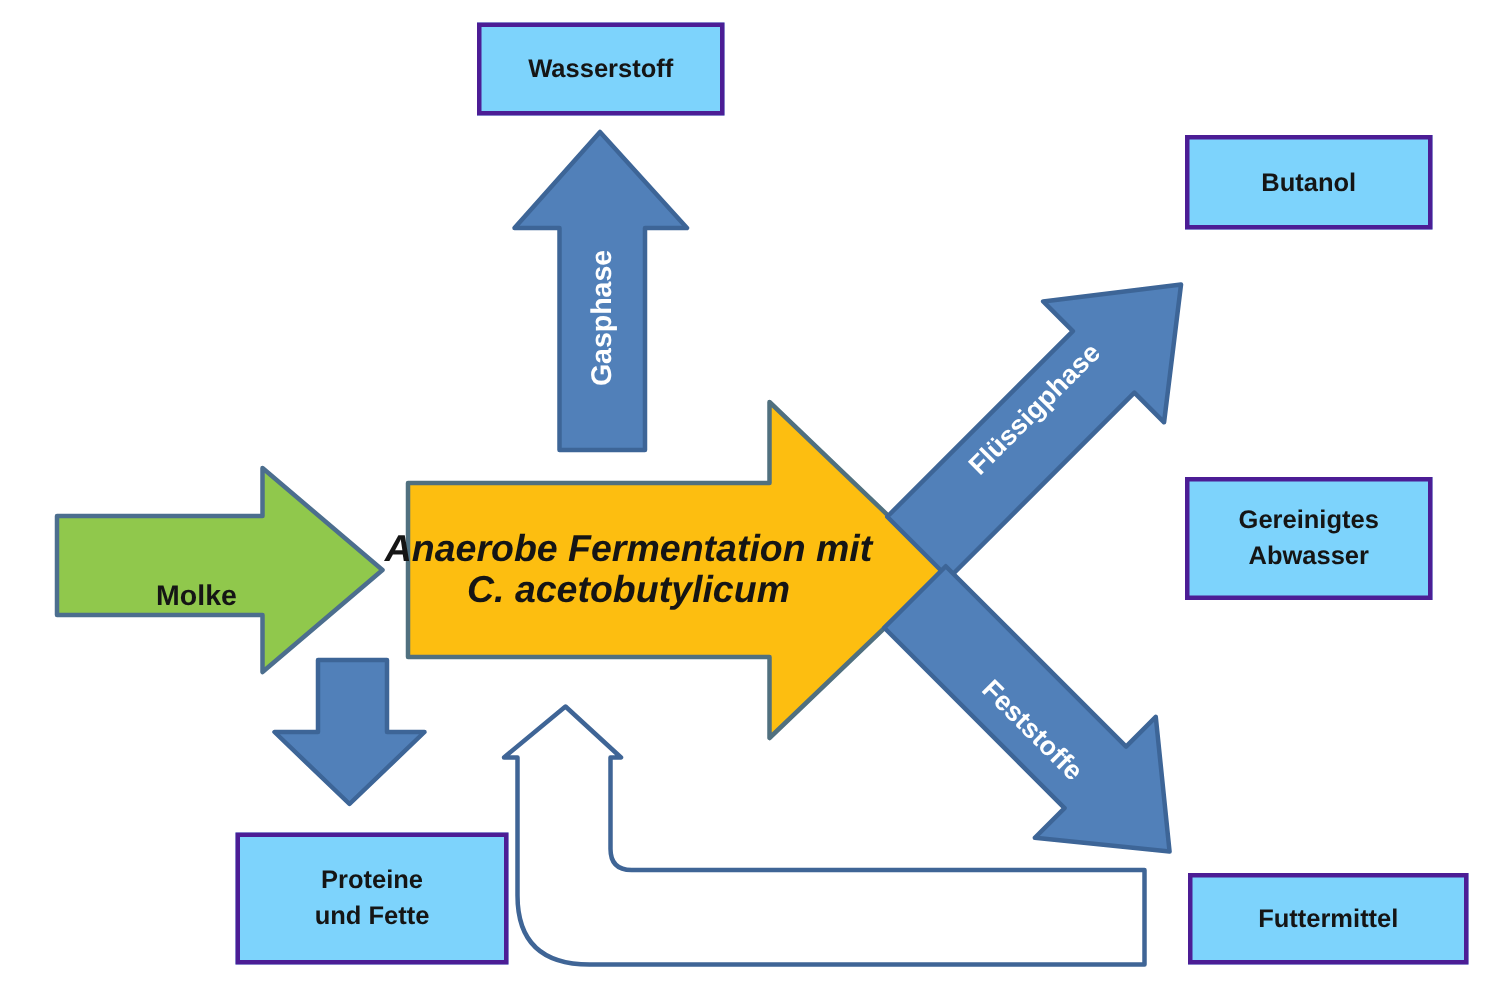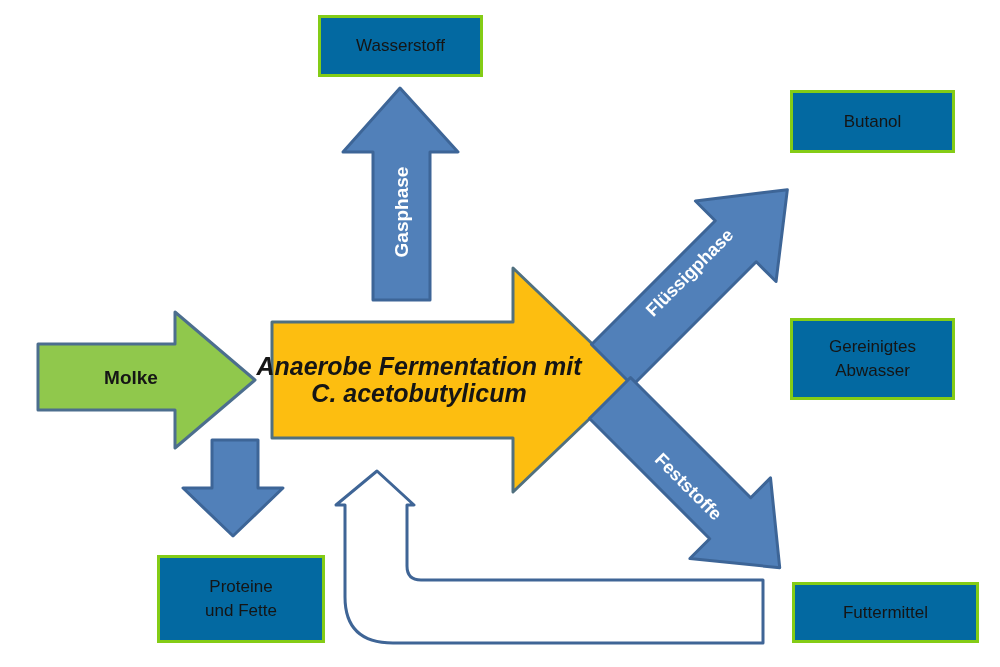--- a/index.html
+++ b/index.html
@@ -7,23 +7,23 @@
     position:relative;width:1000px;height:667px;background:#ffffff;
     font-family:"Liberation Sans",sans-serif;overflow:hidden;
   }
   .canvas svg{position:absolute;left:0;top:0;}
   .shape{stroke-width:3;stroke-linejoin:round;}
   .arr-blue{stroke:#3D6597;}
   .arr-green{stroke:#4C6E8E;}
   .arr-orange{stroke:#50707F;}
   .arr-recycle{stroke:#3F6596;}
   .box{
-    position:absolute;background:#0369a1;border:3px solid #84cc16;
+    position:absolute;background:#7dd3fc;border:3px solid #4c1d95;
     box-sizing:border-box;display:flex;align-items:center;justify-content:center;
-    text-align:center;font-weight:normal;font-size:17px;color:#151515;
+    text-align:center;font-weight:bold;font-size:17px;color:#151515;
     white-space:pre-line;line-height:1.4;
   }
   .lbl{
     position:absolute;width:max-content;text-align:center;
     white-space:pre-line;font-weight:bold;color:#151515;
   }
   .lbl-white{color:#ffffff;}
   .lbl-reg{font-weight:normal;color:#2b2b2b;}
 </style>
 </head>
@@ -45,21 +45,21 @@
       <polygon class="shape arr-blue" points="0,-29 175,-29 175,-57 248,0 175,57 175,29 0,29" fill="#5180B9"></polygon>
     </g>
 
     <g transform="translate(610,398) rotate(45)">
       <polygon class="shape arr-blue" points="0,-29 170,-29 170,-57 240,0 170,57 170,29 0,29" fill="#5180B9"></polygon>
     </g>
 
     <path class="shape arr-recycle" d="M 377 471 L 414 505 L 407 505 L 407 566 Q 407 580 421 580 L 763 580 L 763 643 L 393 643 Q 345 643 345 597 L 345 505 L 336 505 Z" fill="#FFFFFF"></path>
   </svg>
 
-  <div class="lbl" style="left:131px;top:378px;transform:translate(-50%,-50%);font-size:19px;">Molke</div>
+  <div class="lbl" style="left:131px;top:398px;transform:translate(-50%,-50%);font-size:19px;">Molke</div>
 
   <div class="lbl" style="left:419px;top:380px;transform:translate(-50%,-50%);font-size:25px;font-style:italic;line-height:27px;">Anaerobe Fermentation mit
 C. acetobutylicum</div>
 
   <div class="lbl lbl-white" style="left:402px;top:212px;transform:translate(-50%,-50%) rotate(-90deg);font-size:19px;">Gasphase</div>
 
   <div class="lbl lbl-white" style="left:690px;top:273px;transform:translate(-50%,-50%) rotate(-45deg);font-size:18px;">Flüssigphase</div>
 
   <div class="lbl lbl-white" style="left:688px;top:487px;transform:translate(-50%,-50%) rotate(45deg);font-size:18px;">Feststoffe</div>
 
@@ -69,16 +69,16 @@
 
   <div class="box" style="left:790px;top:90px;width:165px;height:63px;">Butanol</div>
 
 
 
   <div class="box" style="left:790px;top:318px;width:165px;height:82px;">Gereinigtes
 Abwasser</div>
 
   <div class="box" style="left:792px;top:582px;width:187px;height:61px;">Futtermittel</div>
 
-  <div class="box" style="left:157px;top:555px;width:168px;height:88px;">Proteine
+  <div class="box" style="left:157px;top:555px;width:182px;height:88px;">Proteine
 und Fette</div>
 
 </div>
 
 </body></html>

